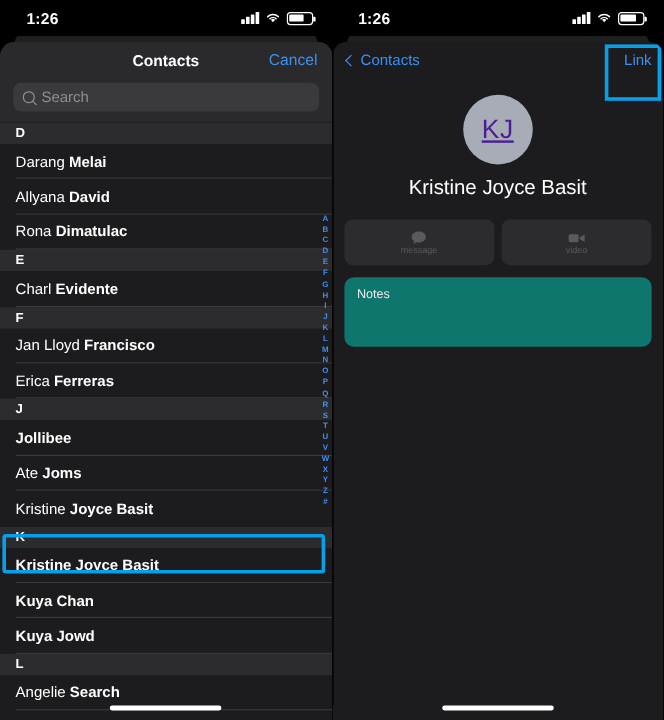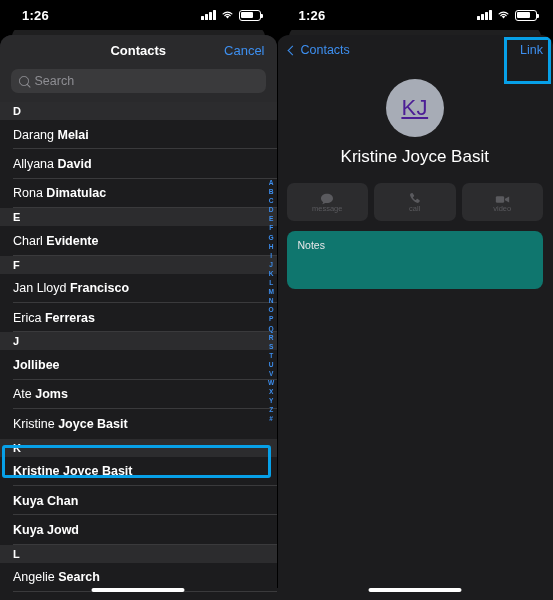--- a/index.html
+++ b/index.html
@@ -385,26 +385,20 @@
       <div class="dname">Kristine  Joyce Basit</div>
 
       <div class="actions" id="action-buttons">
           <div class="act">
             <div class="ico"><svg viewBox="0 0 16 14" width="14" height="12">
                 <path d="M8 1C4.1 1 1 3.4 1 6.4c0 1.7 1 3.2 2.6 4.2-.1.9-.6 1.8-1.4 2.4 1.4-.1 2.7-.6 3.7-1.4.6.1 1.3.2 2.1.2 3.9 0 7-2.4 7-5.4S11.9 1 8 1z" fill="#5a5a5e"></path>
               </svg></div>
             <div class="act-label">message</div>
           </div>
           <div class="act">
-            <div class="ico"><svg viewBox="0 0 16 16" width="13" height="13">
-                <path d="M4.3 1.6c.5-.4 1.2-.3 1.6.2l1.5 2.1c.3.5.2 1.1-.2 1.5l-.9.7c-.2.2-.3.5-.2.8.5 1.3 1.6 2.4 2.9 3 .3.1.6 0 .8-.2l.7-.9c.4-.4 1-.5 1.5-.2l2.1 1.5c.5.3.6 1 .2 1.5l-.8 1c-.6.7-1.6 1-2.5.7C7.6 12.1 4 8.5 2.6 4.4c-.3-.9 0-1.9.7-2.5l1-.3z" fill="#5a5a5e"></path>
-              </svg></div>
-            <div class="act-label">call</div>
-          </div>
-          <div class="act">
             <div class="ico"><svg viewBox="0 0 18 12" width="15" height="11">
                 <rect x="1" y="2" width="10" height="8" rx="1.6" fill="#5a5a5e"></rect>
                 <path d="M12 5.2 L17 2.3 v7.4 L12 6.8 Z" fill="#5a5a5e"></path>
               </svg></div>
             <div class="act-label">video</div>
           </div>
         </div>
 
       <div class="notes">
         <div class="notes-label">Notes</div>

